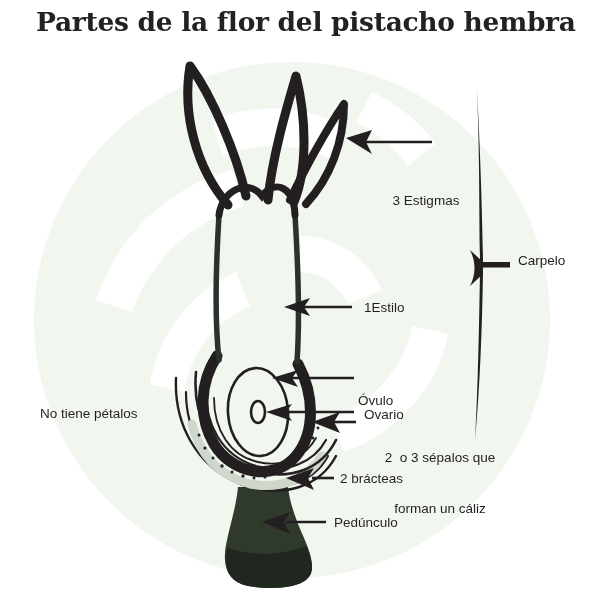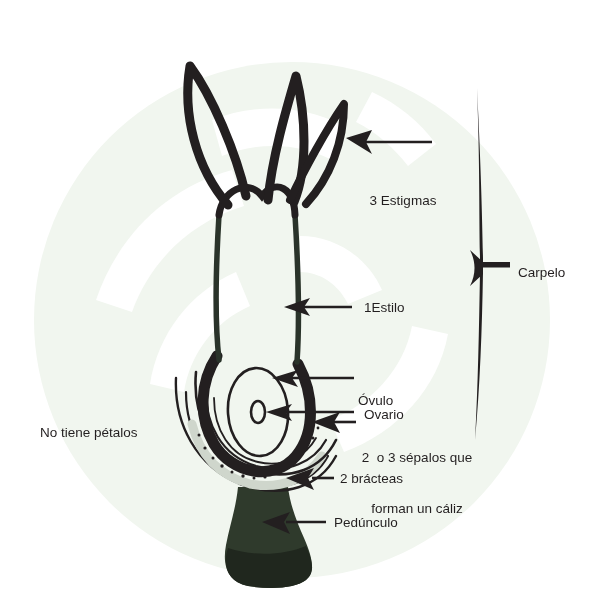--- a/index.html
+++ b/index.html
@@ -36,27 +36,28 @@
     height: 600px;
   }
   .lbl {
     position: absolute;
     font-family: "Liberation Sans", sans-serif;
     font-size: 13.5px;
     color: #231f20;
     line-height: 17px;
     white-space: pre;
   }
-  .lbl.center { text-align: center; }
+  .lbl.center { text-align: center; margin-left: 23px; }
 </style>
 </head>
 <body>
 
 <div id="page">
 
+  <div id="title">Partes de la flor del pistacho hembra</div>
 
   <svg id="diagram" viewBox="0 0 600 600">
 
     <g>
       <circle cx="292" cy="320" r="258" fill="#f1f6ef"></circle>
       <g fill="#ffffff">
         <path d="M212,120 C252,104 300,104 340,124 L332,160 C298,142 256,142 222,156 Z"></path>
         <path d="M96,300 C118,236 166,188 232,170 L244,206 C190,222 150,262 132,312 Z"></path>
         <path d="M150,384 C158,334 190,292 236,272 L250,306 C214,322 190,354 184,392 Z"></path>
         <path d="M300,236 C336,236 368,258 382,290 L348,304 C338,284 320,272 300,272 Z"></path>
@@ -164,32 +165,32 @@
         <path d="M262,522 L290,512 L284,522 L290,534 Z" fill="#231f20"></path>
       </g>
 
     </g>
   </svg>
 
   <div class="lbl center" style="left:360px; top:158px; width:86px;">
     <div>3 Estigmas</div>
   </div>
 
-  <div class="lbl" style="left:518px; top:264px;">Carpelo</div>
+  <div class="lbl" style="left:518px; top:252px;">Carpelo</div>
 
   <div class="lbl" style="left:364px; top:299px;">1Estilo</div>
 
   <div class="lbl" style="left:364px; top:370px;margin-top:36px;">Ovario</div>
 
   <div class="lbl" style="left:358px; top:392px;">Óvulo</div>
 
   <div class="lbl center" style="left:352px; top:415px; width:130px;">
     <div>2  o 3 sépalos que</div>
     <div>forman un cáliz</div>
   </div>
 
   <div class="lbl" style="left:340px; top:470px;">2 brácteas</div>
 
   <div class="lbl" style="left:334px; top:514px;">Pedúnculo</div>
 
-  <div class="lbl" style="left:40px; top:424px;">No tiene pétalos</div>
+  <div class="lbl" style="left:40px; top:405px;">No tiene pétalos</div>
 
 </div>
 
 </body></html>

